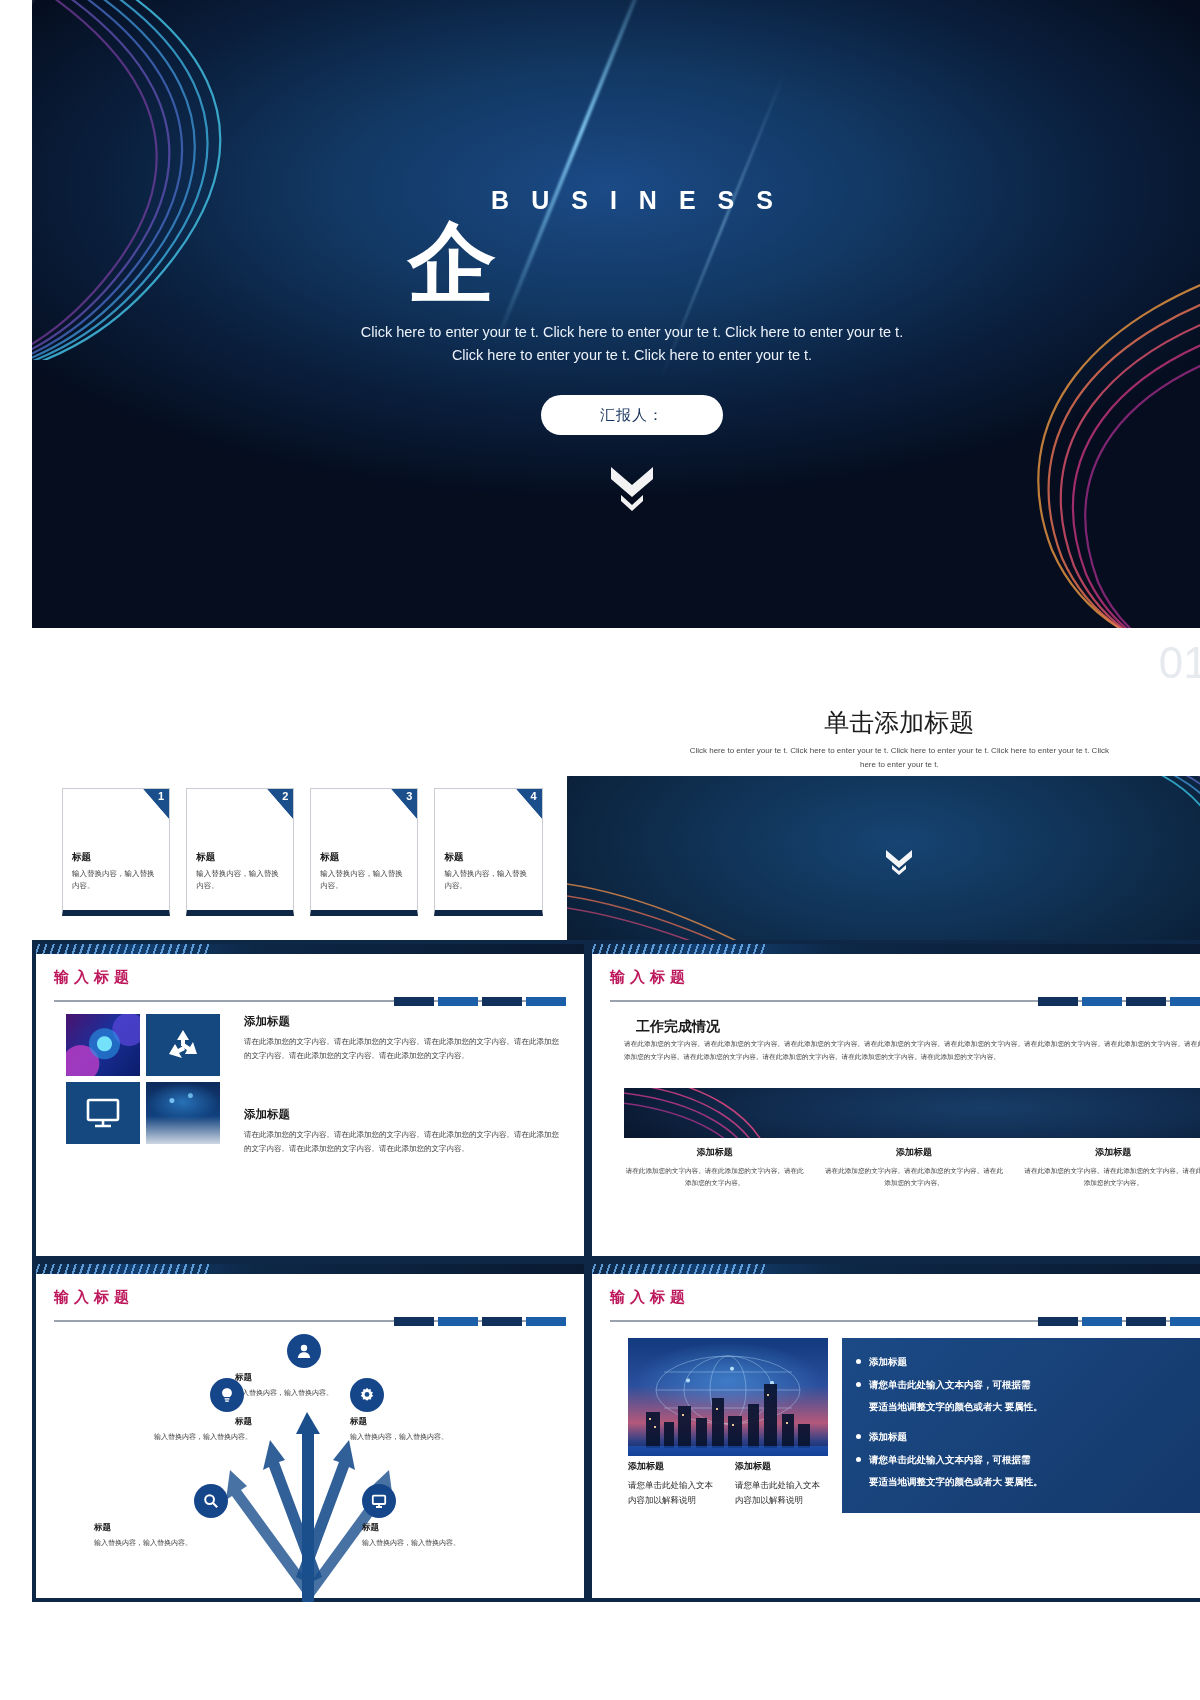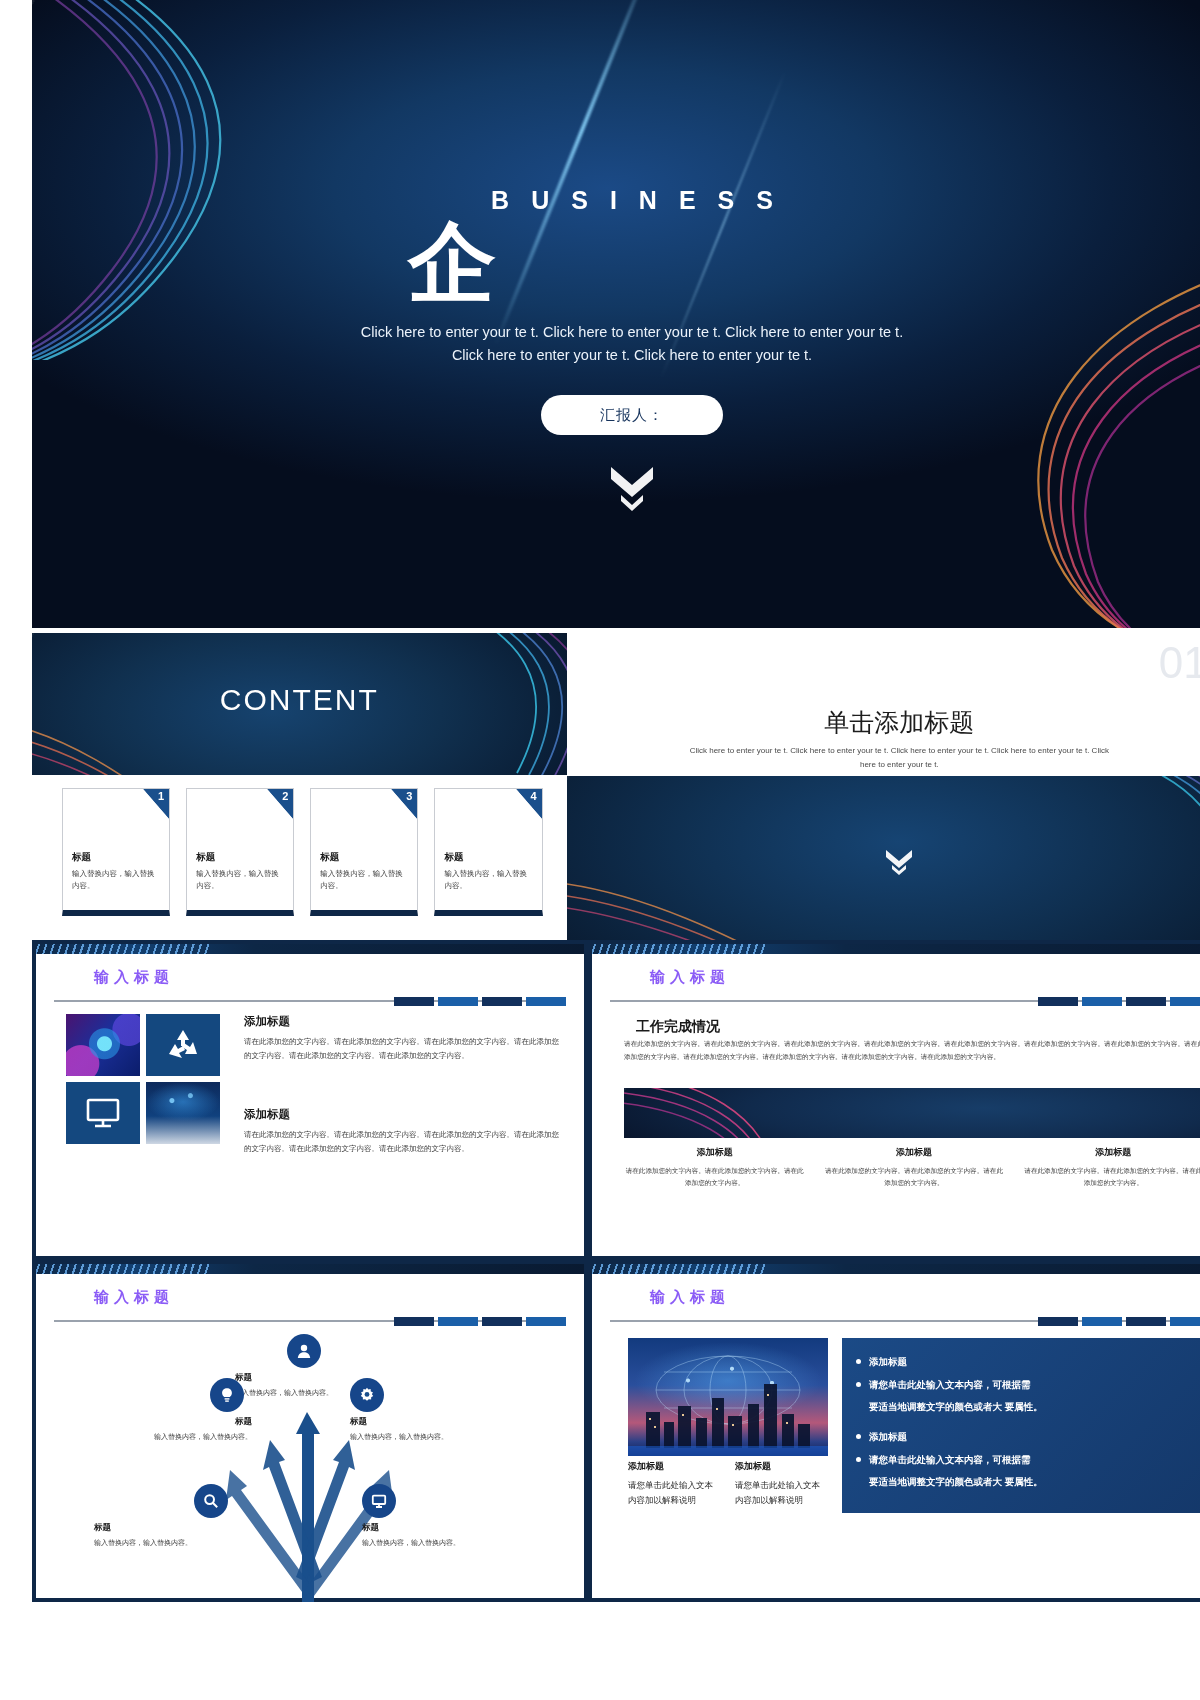--- a/index.html
+++ b/index.html
@@ -64,23 +64,22 @@
   .ct-topband {
     position: absolute; left: 0; right: 0; top: 0; height: 14px;
     background: linear-gradient(90deg, #0d2746 0%, #123f70 18%, #0d2746 40%, #091a31 100%);
   }
   .ct-topband:after {
     content: ""; position: absolute; left: 0; top: 0; width: 180px; height: 14px;
     background: repeating-linear-gradient(108deg, rgba(120,190,255,0.75) 0 2px, transparent 2px 7px);
   }
   .ct-hdr { position: absolute; left: 22px; right: 22px; top: 28px; height: 34px; }
   .ct-title {
-    font-size: 15px; font-weight: 700; color: #8b5cf6; letter-spacing: 5px;
+    font-size: 15px; font-weight: 700; color: #be185d; letter-spacing: 5px;
     white-space: nowrap;
-    margin-left: 40px;
   }
   .ct-rule { position: absolute; left: 0; right: 0; bottom: 0; height: 2px; background: #9aa2ad; }
   .ct-chips { position: absolute; right: 0; bottom: -4px; display: flex; gap: 4px; }
   .ct-chips i { display: block; width: 40px; height: 9px; }
   .ct-chips i:nth-child(1) { background: #12305c; }
   .ct-chips i:nth-child(2) { background: #1a5fa8; }
   .ct-chips i:nth-child(3) { background: #12305c; }
   .ct-chips i:nth-child(4) { background: #1a5fa8; }
 
   
@@ -245,39 +244,20 @@
           <path d="M2,2 L23,20 L44,2 L44,14 L23,32 L2,14 Z" fill="#ffffff" opacity=".95"></path>
           <path d="M12,30 L23,40 L34,30 L34,36 L23,46 L12,36 Z" fill="#ffffff" opacity=".95"></path>
         </svg>
       </div>
     </div>
   </div>
 
   <div class="row">
 
     <div class="slide s2">
-      <div class="s2-hero">
-        <svg style="position:absolute;right:0;top:-40px;width:190px;height:190px" viewBox="0 0 190 190">
-          <g fill="none" stroke-width="1.8">
-            <path d="M40,0 C150,35 185,95 140,180" stroke="#35b6d8" opacity=".9"></path>
-            <path d="M54,0 C164,36 198,96 152,182" stroke="#3aa0d4" opacity=".85"></path>
-            <path d="M68,0 C178,37 212,97 164,184" stroke="#4a7ecb" opacity=".8"></path>
-            <path d="M82,0 C192,38 226,98 176,186" stroke="#7a57c0" opacity=".7"></path>
-            <path d="M96,0 C206,39 240,99 188,188" stroke="#a23ea8" opacity=".6"></path>
-          </g>
-        </svg>
-        <svg style="position:absolute;left:-20px;bottom:-30px;width:150px;height:120px" viewBox="0 0 150 120">
-          <g fill="none" stroke-width="1.6">
-            <path d="M0,40 C60,55 110,90 150,118" stroke="#e08a4a" opacity=".8"></path>
-            <path d="M0,52 C60,66 110,98 150,124" stroke="#d8694f" opacity=".8"></path>
-            <path d="M0,64 C60,77 110,106 150,130" stroke="#c8446a" opacity=".75"></path>
-          </g>
-        </svg>
-        <div class="s2-hero-ttl">CONTENT</div>
-      </div>
 
       <div class="s2-cards">
         <div class="card">
           <span class="card-corner">
             <svg width="30" height="30">
                 <polygon points="30,0 30,30 4,0" fill="#1a4f8c"></polygon>
                 <polygon points="30,30 4,0 0,4 30,34" fill="#ffffff"></polygon>
               </svg>
           </span>
           <span class="card-num">1</span>

